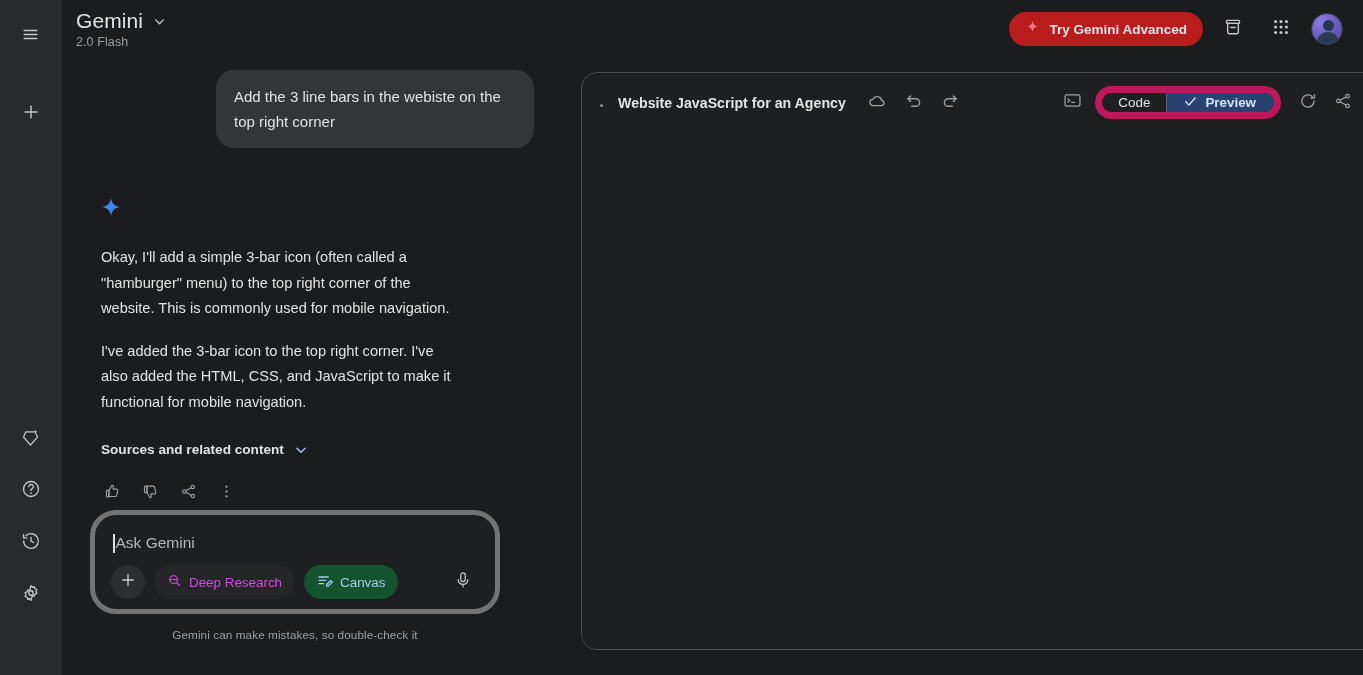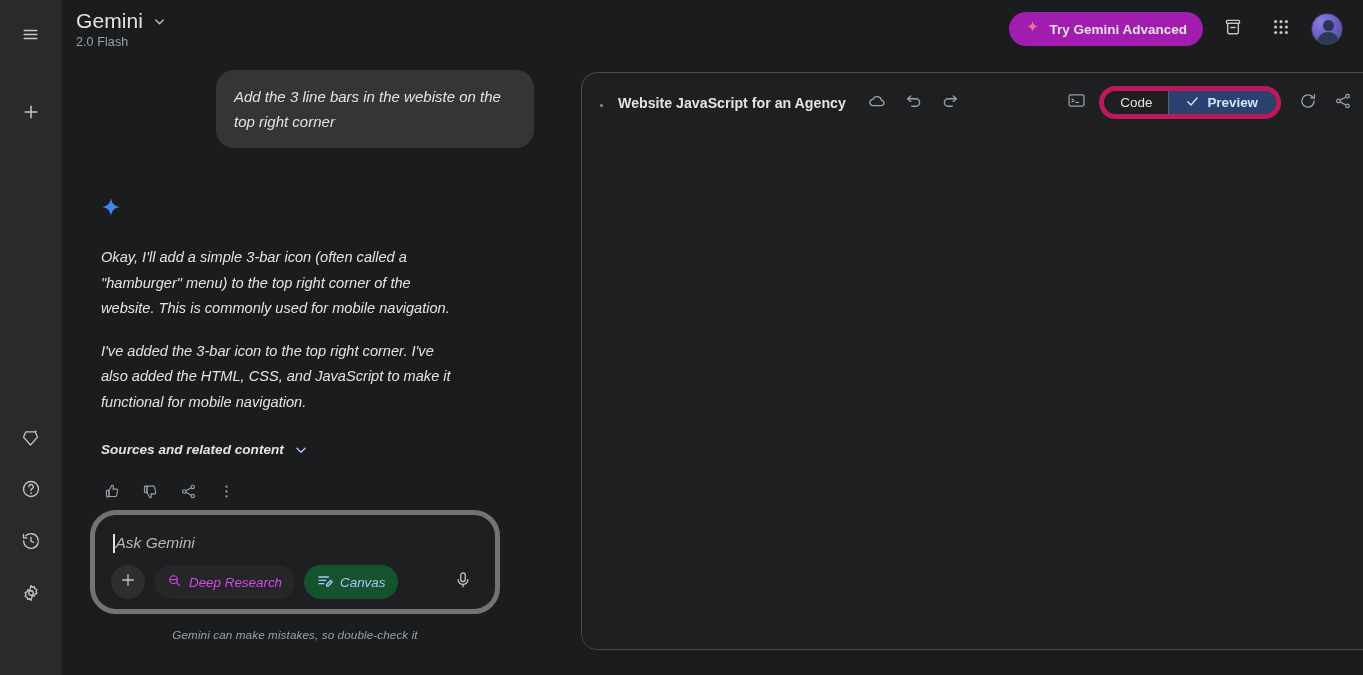--- a/index.html
+++ b/index.html
@@ -42,21 +42,21 @@
     font-size: 21px; color: #e3e3e3; font-weight: 400;
     letter-spacing: .1px; line-height: 26px;
   }
   .brand-row { display: flex; align-items: center; gap: 10px; }
   .brand-sub { font-size: 12.5px; color: #9aa0a6; margin-top: 1px; letter-spacing:.1px; }
   .caret { color: #c4c7c5; display:flex; align-items:center; cursor:pointer; }
 
   .topright { margin-left: auto; display: flex; align-items: center; gap: 12px; padding-top: 3px; }
   .advanced-btn {
     display: flex; align-items: center; gap: 9px;
-    background: #a21caf; border: none; border-radius: 20px;
+    background: #b91c1c; border: none; border-radius: 20px;
     height: 34px; padding: 0 16px; cursor: pointer;
     color: #e3e3e3; font-size: 13.5px; font-weight: 700;
     font-family: "Liberation Sans", sans-serif;
   }
   .icon-btn {
     width: 36px; height: 36px; border-radius: 50%;
     display: flex; align-items: center; justify-content: center;
     color: #c4c7c5; cursor: pointer; background: transparent; border: none;
   }
   .avatar {
@@ -71,21 +71,20 @@
   }
   .avatar .body {
     position:absolute; width:22px; height:14px; border-radius:11px 11px 0 0;
     background:#2d3a56; left:5px; top:18px;
   }
 
   
   .conv {
     position: absolute; left: 0; top: 56px; width: 500px; bottom: 0;
     overflow: hidden;
-    font-style: italic;
   }
   .conv-inner { padding: 14px 28px 0 28px; }
 
   .user-bubble {
     margin-left: auto; max-width: 318px;
     background: #333537; border-radius: 18px;
     padding: 14px 18px; color: #e3e3e3;
     font-size: 15px; line-height: 25px;
   }
 
@@ -167,21 +166,21 @@
     color: #e3e3e3; font-size: 14.2px; font-weight: 700;
     margin-right: 12px; white-space: nowrap;
   }
   .chead-icon {
     width: 32px; height: 32px; border-radius: 50%;
     display:flex; align-items:center; justify-content:center;
     color:#9aa0a6; cursor:pointer;
   }
   .chead-right { margin-left: auto; display: flex; align-items: center; gap: 3px; }
   .seg {
-    display: flex; align-items: center; border: 5px solid #be185d;
+    display: flex; align-items: center; border: 7px solid #be185d;
     border-radius: 17px; height: 33px; overflow: hidden; margin: 0 8px 0 4px;
   }
   .seg-item {
     display:flex; align-items:center; gap: 7px; height: 100%;
     padding: 0 16px; font-size: 13.4px; color: #e3e3e3; cursor: pointer;
   }
   .seg-item.active { background: #2b4270; color: #d3e3fd; font-weight: 700; padding-right: 18px; }
   .seg-divider { width: 1px; height: 100%; background: #5e6164; }
   .canvas-body { flex: 1; background: #1e1f20; }
 </style>

